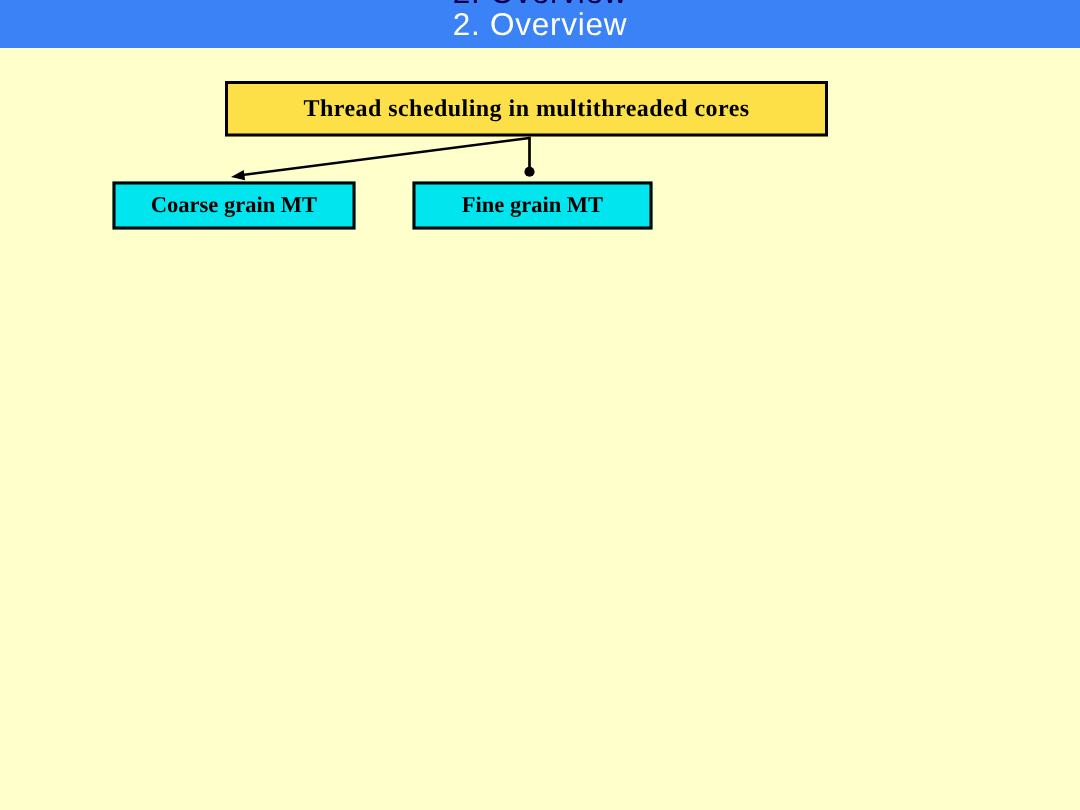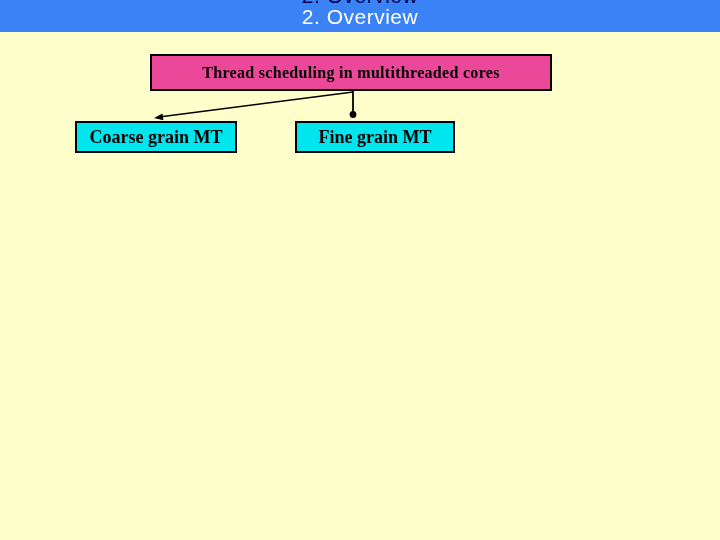--- a/index.html
+++ b/index.html
@@ -57,32 +57,32 @@
     display: flex;
     align-items: center;
     justify-content: center;
     font-weight: bold;
     color: #000000;
     text-align: center;
   }
   .root-box {
     left: 150px; top: 54px;
     width: 402px; height: 37px;
-    background: #ec4899;
+    background: #fde047;
     font-size: 16px;
     letter-spacing: 0.3px;
   }
   .child-box {
     background: #00E5EE;
-    font-size: 18px;
+    font-size: 15px;
     top: 121px;
     height: 32px;
   }
   .child-box.coarse { left: 75px;  width: 162px; }
-  .child-box.fine   { left: 275px; width: 160px; margin-left: 20px; }
+  .child-box.fine   { left: 275px; width: 160px; }
 
   
   .connector-layer {
     position: absolute;
     left: 0; top: 0;
     width: 720px;
     height: 540px;
     pointer-events: none;
   }
 </style>

